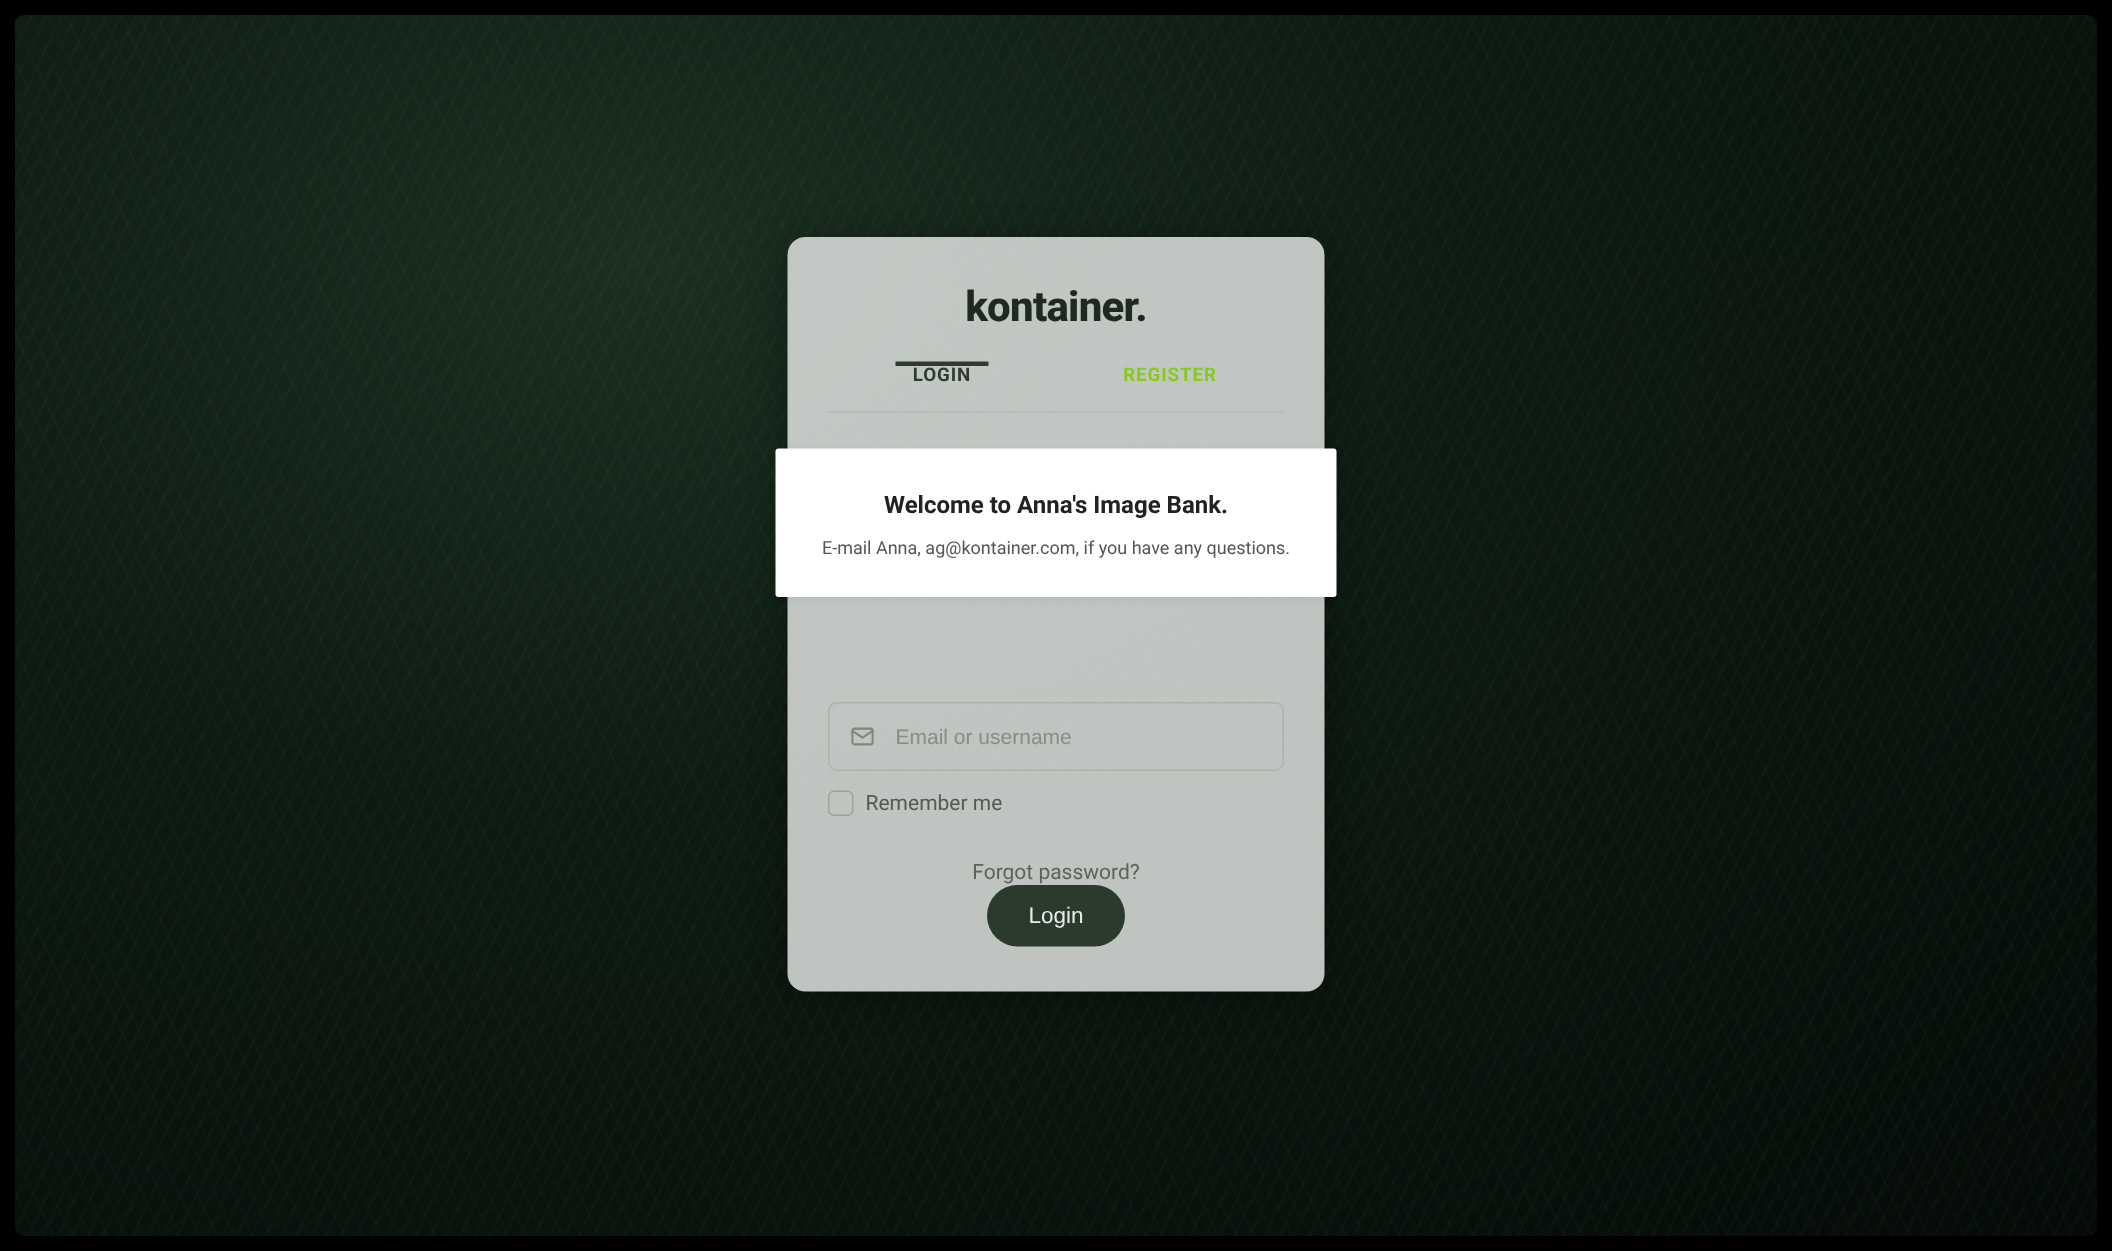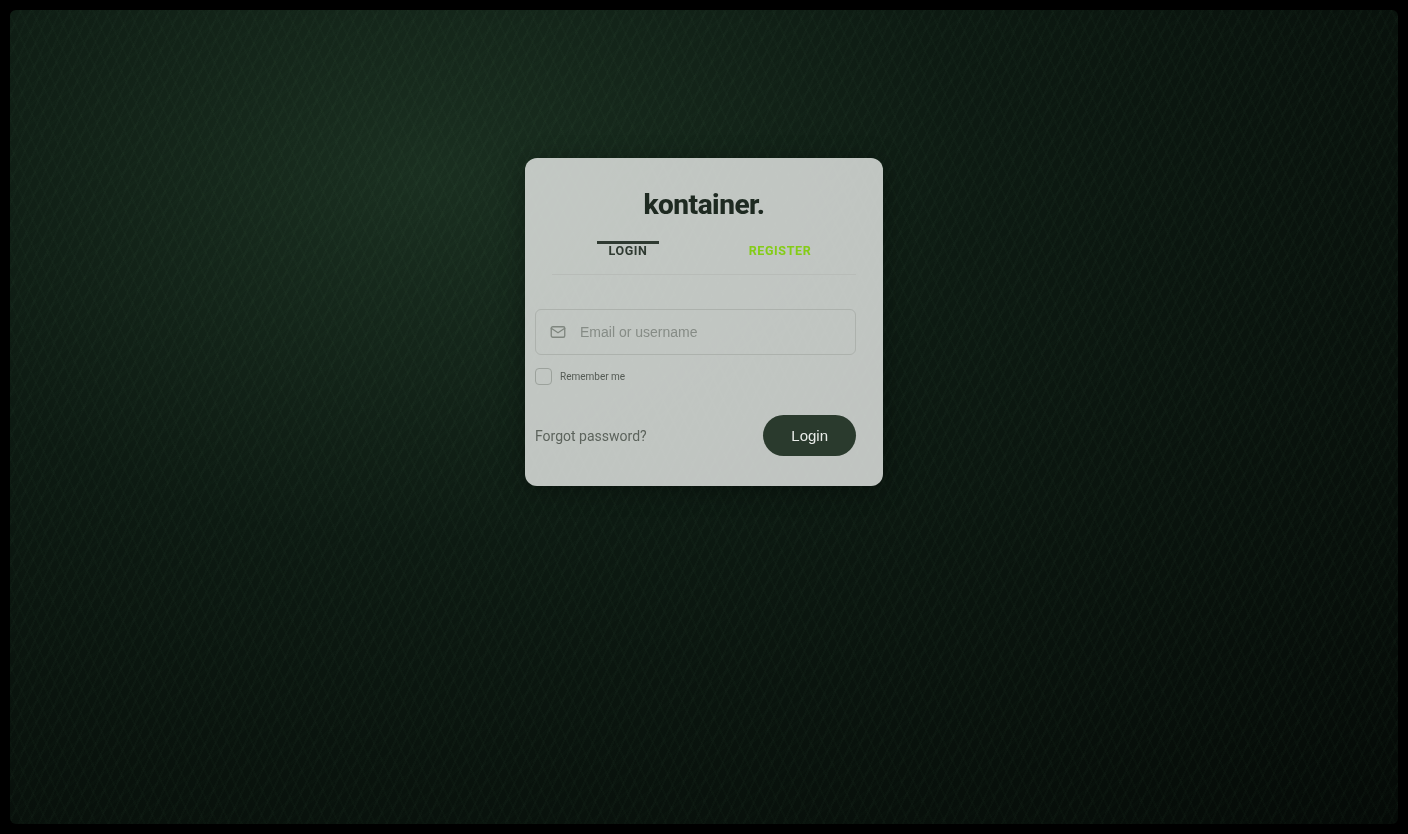--- a/index.html
+++ b/index.html
@@ -104,21 +104,22 @@
       font-weight: 700;
       color: #222;
       margin-bottom: 12px;
     }
     .welcome-sub {
       font-size: 12px;
       color: #555;
       font-weight: 400;
     }
     .form {
-      padding: 34px 27px 0 10px;
+      padding: 34px 27px 0 27px;
+      margin-top: 36px;
     }
     .input-wrap {
       position: relative;
       margin-bottom: 13px;
     }
     .input-icon {
       position: absolute;
       left: 14px;
       top: 50%;
       transform: translateY(-50%);
@@ -149,27 +150,28 @@
     }
     .checkbox {
       width: 17px;
       height: 17px;
       border: 1.5px solid #9ca29c;
       border-radius: 4px;
       background: transparent;
       cursor: pointer;
     }
     .remember-label {
-      font-size: 10px;
+      font-size: 14px;
       color: #545a54;
     }
     .footer-row {
       display: flex;
       align-items: center;
-      justify-content: space-between;
+      justify-content: flex-end;
+      flex-direction: column;
     }
     .forgot-link {
       font-size: 14px;
       color: #5c635c;
       text-decoration: none;
       cursor: pointer;
     }
     .login-button {
       background: #2a3a2d;
       color: #e9ece9;
@@ -195,20 +197,24 @@
   <div class="tabs">
     <div class="tab active">
       <div class="tab-indicator"></div>
       <span>LOGIN</span>
     </div>
     <div class="tab">
       <span>REGISTER</span>
     </div>
   </div>
 
+  <div class="welcome-banner">
+    <div class="welcome-title">Welcome to Anna's Image Bank.</div>
+    <div class="welcome-sub">E-mail Anna, ag@kontainer.com, if you have any questions.</div>
+  </div>
 
   <div class="form">
 
     <div class="input-wrap">
       <span class="input-icon">
         <svg viewBox="0 0 24 24" fill="none" stroke="currentColor" stroke-width="1.8" stroke-linecap="round" stroke-linejoin="round">
           <rect x="3" y="5" width="18" height="14" rx="2"></rect>
           <polyline points="3,7 12,13 21,7"></polyline>
         </svg>
       </span>

